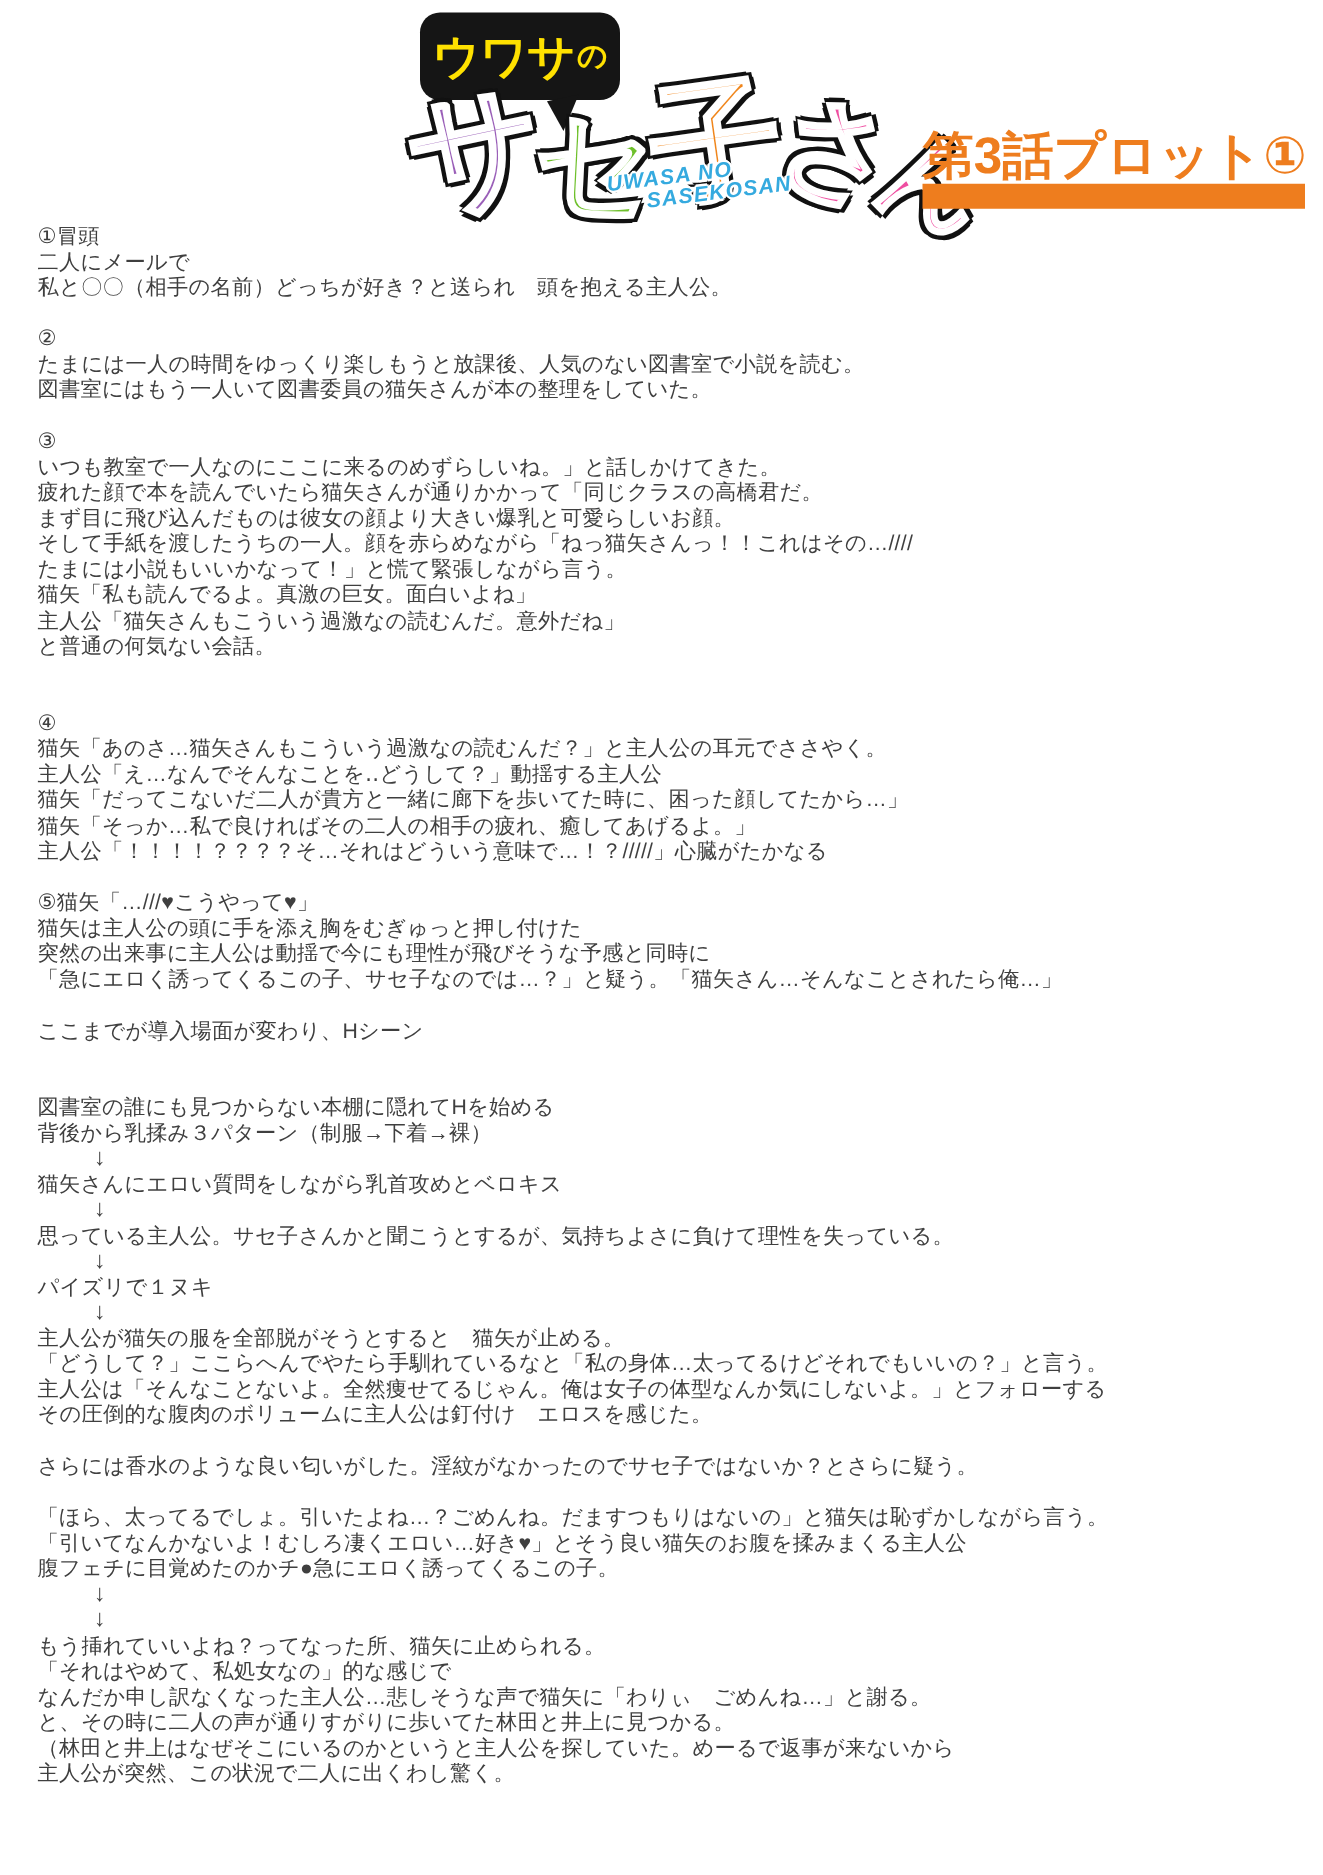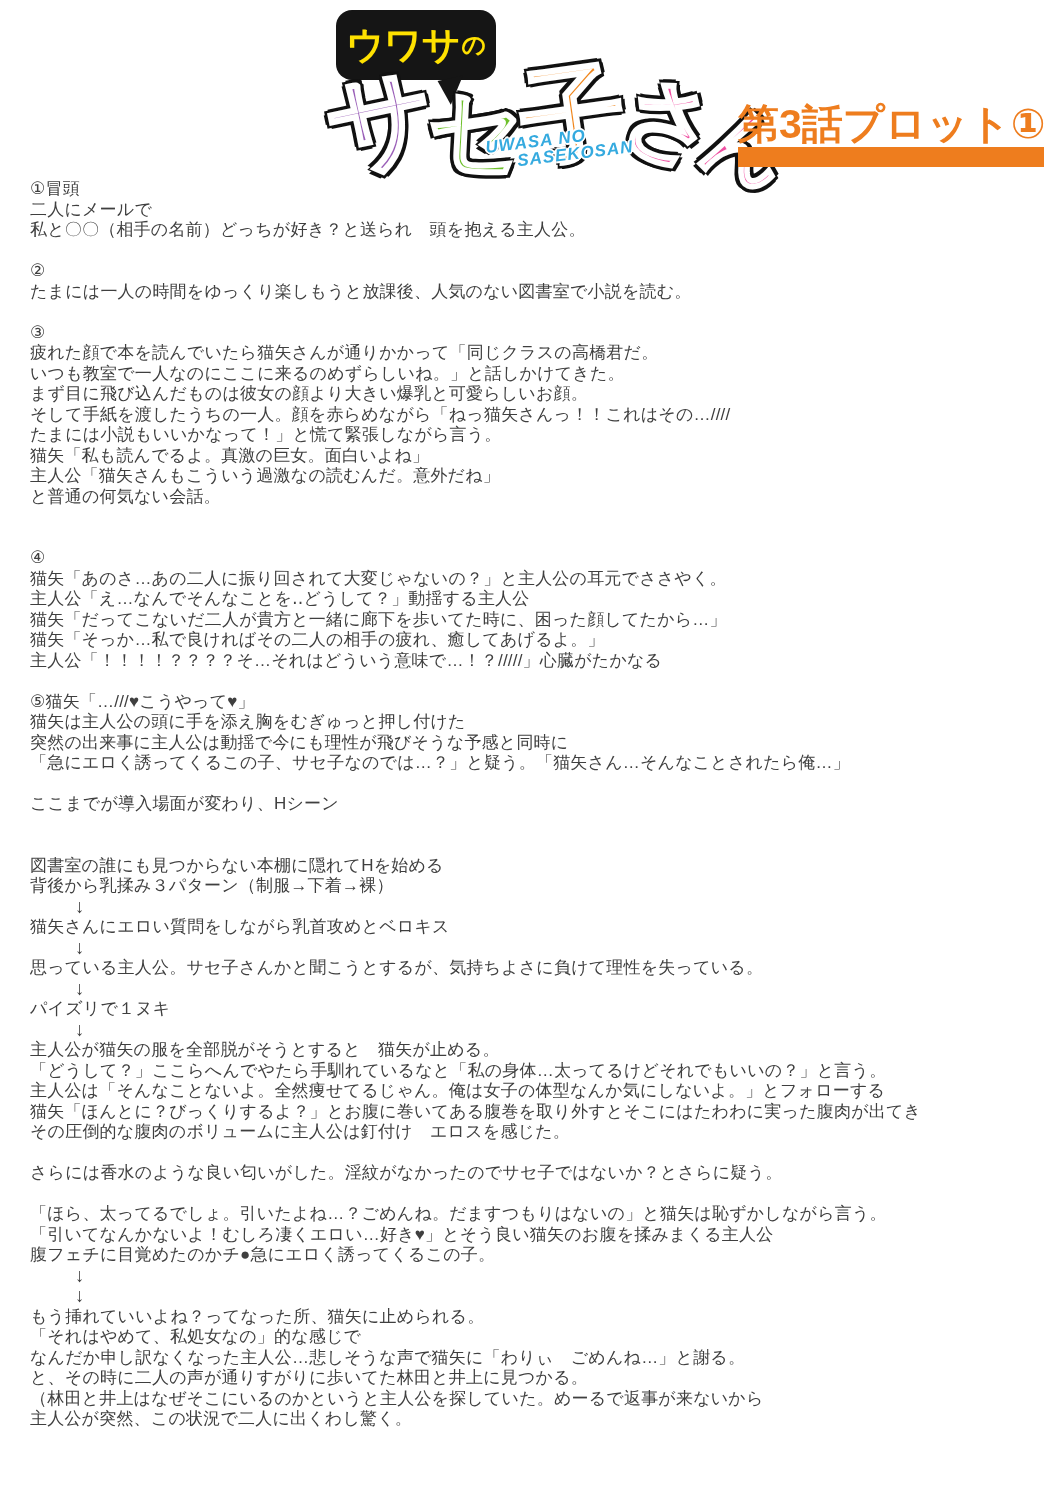--- a/index.html
+++ b/index.html
@@ -100,34 +100,35 @@
     <div class="ep-bar"></div>
   </div>
 
   <div class="body-text">
       <div class="line text">①冒頭</div>
       <div class="line text">二人にメールで</div>
       <div class="line text">私と〇〇（相手の名前）どっちが好き？と送られ　頭を抱える主人公。</div>
       <div class="line blank"></div>
       <div class="line text">②</div>
       <div class="line text">たまには一人の時間をゆっくり楽しもうと放課後、人気のない図書室で小説を読む。</div>
+      <div class="line text">図書室にはもう一人いて図書委員の猫矢さんが本の整理をしていた。</div>
       <div class="line blank"></div>
       <div class="line text">③</div>
+      <div class="line text">いつも教室で一人なのにここに来るのめずらしいね。」と話しかけてきた。</div>
       <div class="line text">疲れた顔で本を読んでいたら猫矢さんが通りかかって「同じクラスの高橋君だ。</div>
-      <div class="line text">いつも教室で一人なのにここに来るのめずらしいね。」と話しかけてきた。</div>
       <div class="line text">まず目に飛び込んだものは彼女の顔より大きい爆乳と可愛らしいお顔。</div>
       <div class="line text">そして手紙を渡したうちの一人。顔を赤らめながら「ねっ猫矢さんっ！！これはその…////</div>
       <div class="line text">たまには小説もいいかなって！」と慌て緊張しながら言う。</div>
       <div class="line text">猫矢「私も読んでるよ。真激の巨女。面白いよね」</div>
       <div class="line text">主人公「猫矢さんもこういう過激なの読むんだ。意外だね」</div>
       <div class="line text">と普通の何気ない会話。</div>
       <div class="line blank"></div>
       <div class="line blank"></div>
       <div class="line text">④</div>
-      <div class="line text">猫矢「あのさ…あの二人に振り回されて大変じゃないの？」と主人公の耳元でささやく。</div>
+      <div class="line text">猫矢「あのさ…猫矢さんもこういう過激なの読むんだ？」と主人公の耳元でささやく。</div>
       <div class="line text">主人公「え…なんでそんなことを‥どうして？」動揺する主人公</div>
       <div class="line text">猫矢「だってこないだ二人が貴方と一緒に廊下を歩いてた時に、困った顔してたから…」</div>
       <div class="line text">猫矢「そっか…私で良ければその二人の相手の疲れ、癒してあげるよ。」</div>
       <div class="line text">主人公「！！！！？？？？そ…それはどういう意味で…！？/////」心臓がたかなる</div>
       <div class="line blank"></div>
       <div class="line text">⑤猫矢「…///♥こうやって♥」</div>
       <div class="line text">猫矢は主人公の頭に手を添え胸をむぎゅっと押し付けた</div>
       <div class="line text">突然の出来事に主人公は動揺で今にも理性が飛びそうな予感と同時に</div>
       <div class="line text">「急にエロく誘ってくるこの子、サセ子なのでは…？」と疑う。「猫矢さん…そんなことされたら俺…」</div>
       <div class="line blank"></div>
@@ -139,21 +140,20 @@
       <div class="line arrow">↓</div>
       <div class="line text">猫矢さんにエロい質問をしながら乳首攻めとベロキス</div>
       <div class="line arrow">↓</div>
       <div class="line text">思っている主人公。サセ子さんかと聞こうとするが、気持ちよさに負けて理性を失っている。</div>
       <div class="line arrow">↓</div>
       <div class="line text">パイズリで１ヌキ</div>
       <div class="line arrow">↓</div>
       <div class="line text">主人公が猫矢の服を全部脱がそうとすると　猫矢が止める。</div>
       <div class="line text">「どうして？」ここらへんでやたら手馴れているなと「私の身体…太ってるけどそれでもいいの？」と言う。</div>
       <div class="line text">主人公は「そんなことないよ。全然痩せてるじゃん。俺は女子の体型なんか気にしないよ。」とフォローする</div>
-      <div class="line text">猫矢「ほんとに？びっくりするよ？」とお腹に巻いてある腹巻を取り外すとそこにはたわわに実った腹肉が出てき</div>
       <div class="line text">その圧倒的な腹肉のボリュームに主人公は釘付け　エロスを感じた。</div>
       <div class="line blank"></div>
       <div class="line text">さらには香水のような良い匂いがした。淫紋がなかったのでサセ子ではないか？とさらに疑う。</div>
       <div class="line blank"></div>
       <div class="line text">「ほら、太ってるでしょ。引いたよね…？ごめんね。だますつもりはないの」と猫矢は恥ずかしながら言う。</div>
       <div class="line text">「引いてなんかないよ！むしろ凄くエロい…好き♥」とそう良い猫矢のお腹を揉みまくる主人公</div>
       <div class="line text">腹フェチに目覚めたのかチ●急にエロく誘ってくるこの子。</div>
       <div class="line arrow">↓</div>
       <div class="line arrow">↓</div>
       <div class="line text">もう挿れていいよね？ってなった所、猫矢に止められる。</div>

